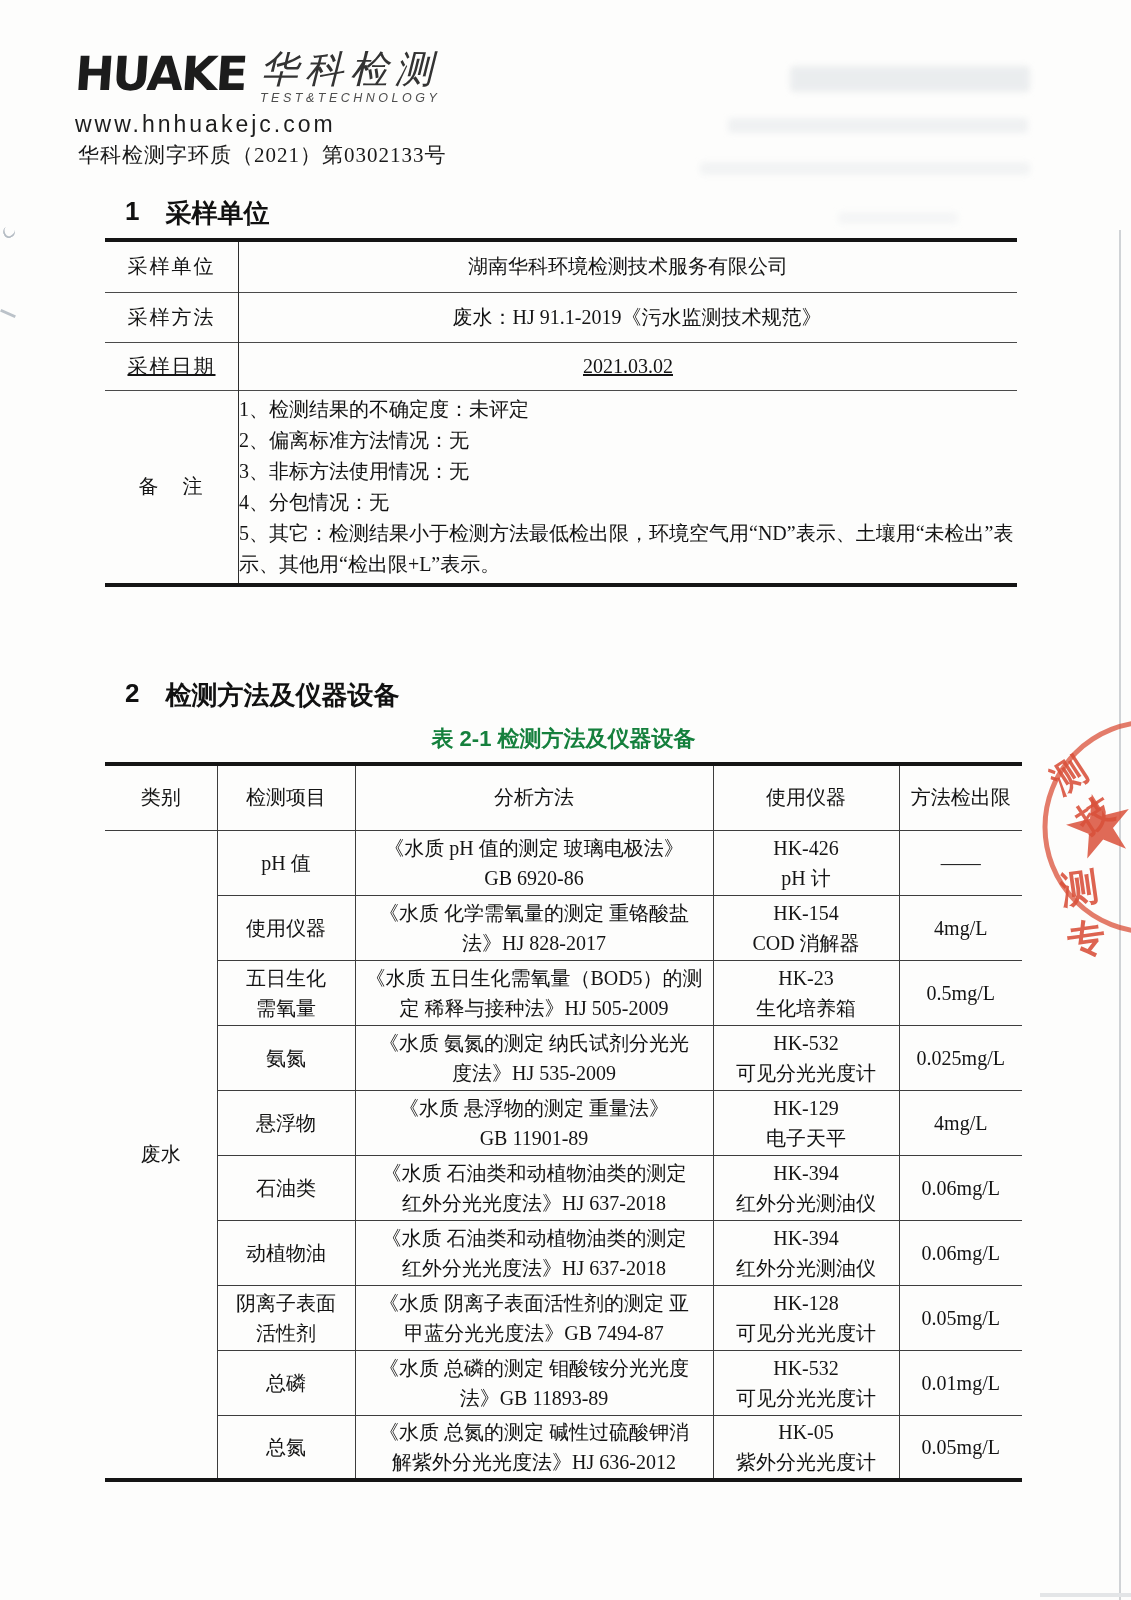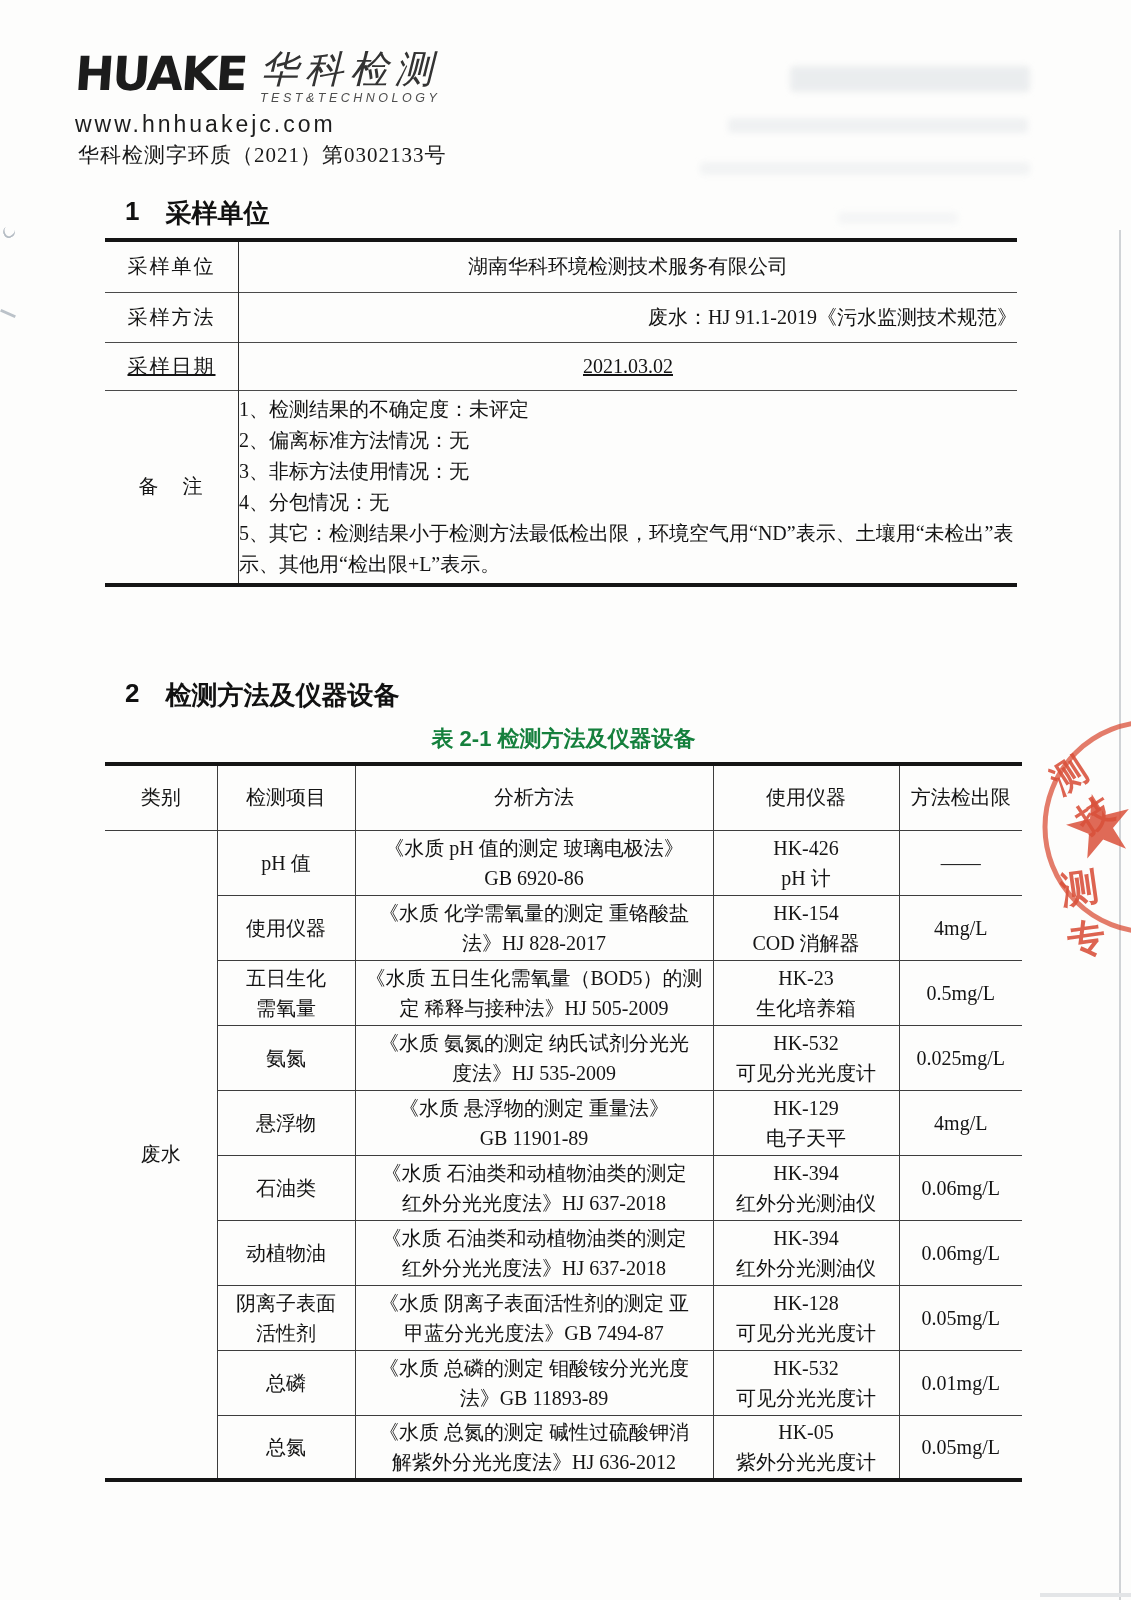--- a/index.html
+++ b/index.html
@@ -53,21 +53,21 @@
     border-collapse:collapse;table-layout:fixed;
     border-top:4px solid #151515;border-bottom:4px solid #151515;
     font-size:20px;
   }
   #info-table td{border-top:1px solid #4a4a4a;padding:0;vertical-align:middle;}
   #info-table tr:first-child td{border-top:none;}
   #info-table td.lbl{
     width:133px;text-align:center;border-right:1.5px solid #2e2e2e;letter-spacing:2px;
   }
   #info-table td.val-c{text-align:center;}
-  #info-table td.val-l{text-align:right;padding-left:18px;}
+  #info-table td.val-l{text-align:center;padding-left:18px;}
   #info-table tr.r1{height:52px;} #info-table tr.r2{height:50px;}
   #info-table tr.r3{height:48px;text-decoration:underline;} #info-table tr.r4{height:49px;}
   #info-table tr.r5{height:195px;}
   .remarks{padding:9px 20px 6px 18px;line-height:31px;text-align:left;}
   .remarks div{white-space:normal;}
   
   #method-table{
     position:absolute;left:105px;top:762px;width:917px;
     border-collapse:collapse;table-layout:fixed;
     border-top:4px solid #151515;border-bottom:4px solid #151515;

